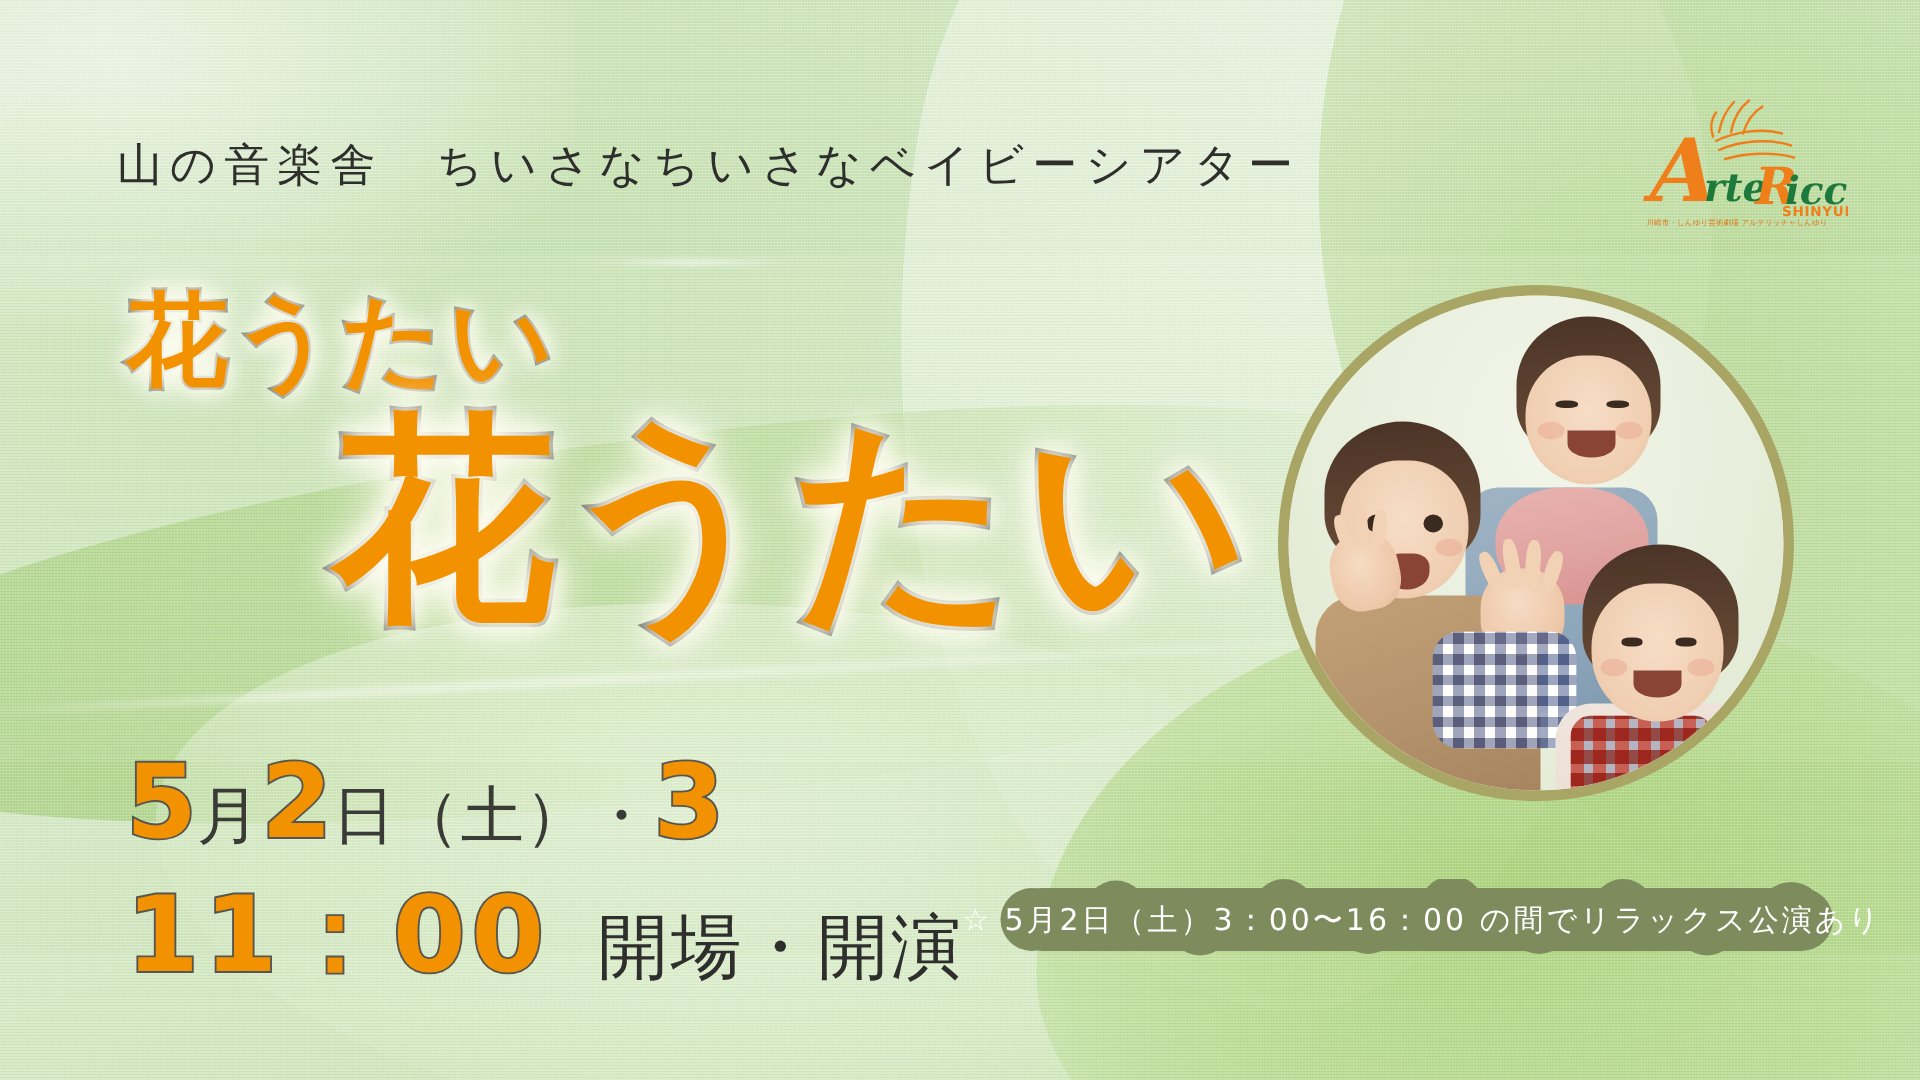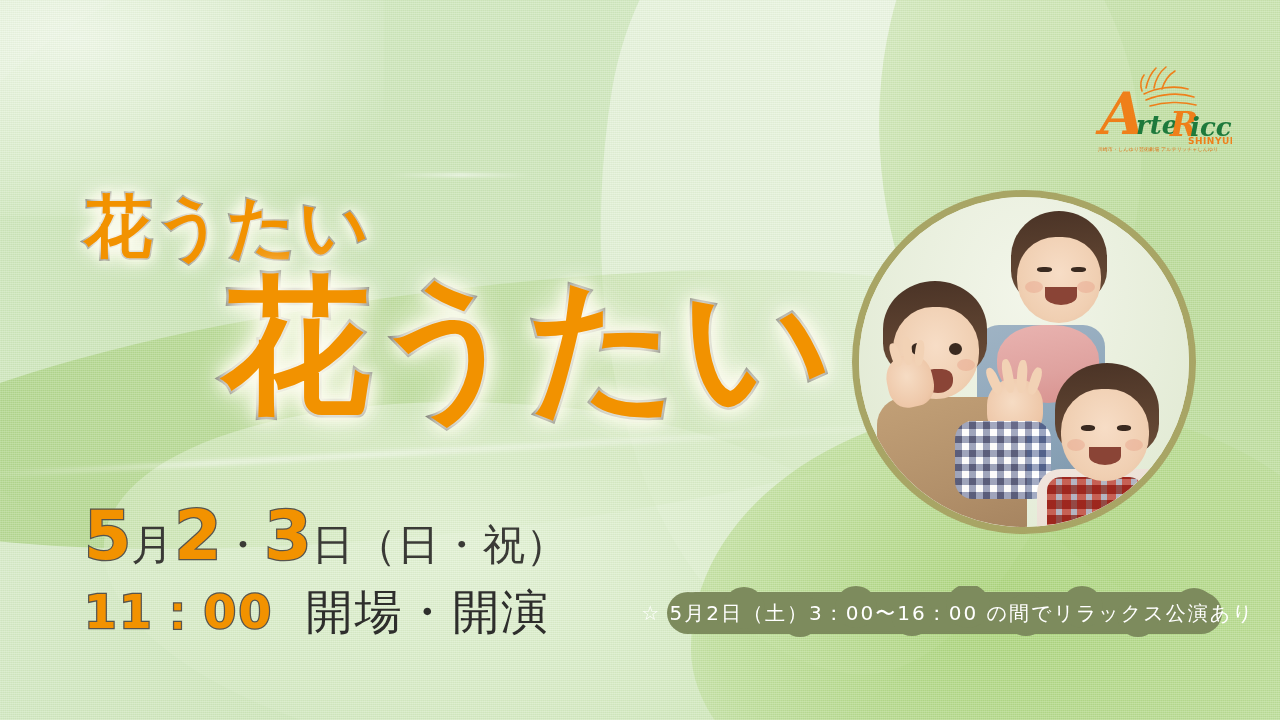--- a/index.html
+++ b/index.html
@@ -232,21 +232,21 @@
   .timeline {
     position: absolute;
     left: 84px;
     top: 588px;
     white-space: nowrap;
     display: flex;
     align-items: baseline;
     font-family: "DejaVu Sans", sans-serif;
   }
   .time-num {
-    font-size: 47px;
+    font-size: 70px;
     font-weight: bold;
     color: #f29200;
     -webkit-text-stroke: 2.5px #56554f;
     paint-order: stroke fill;
     line-height: 1;
     letter-spacing: 0.05em;
   }
   .time-label {
     font-size: 47px;
     color: #2e2e2c;
@@ -343,20 +343,21 @@
   <div class="bg-wash-b"></div>
   <div class="bg-wash-c"></div>
   <div class="bg-wash-d"></div>
   <div class="bg-wash-e"></div>
   <div class="bg-wash-f"></div>
   <div class="bg-wash-g"></div>
   <div class="bg-streak"></div>
   <div class="bg-streak2"></div>
   <div class="bg-grain"></div>
 
+  <div class="subtitle">山の音楽舎　ちいさなちいさなベイビーシアター</div>
 
   <div class="logo">
     <svg viewBox="0 0 148 92" xmlns="http://www.w3.org/2000/svg" aria-hidden="true">
 
       <g fill="none" stroke="#ef7f1a" stroke-width="1.6" stroke-linecap="round">
         <path d="M62 30 C64 20, 68 14, 72 10"></path>
         <path d="M70 30 C72 19, 77 13, 82 9"></path>
         <path d="M78 31 C81 21, 86 16, 91 13"></path>
         <path d="M60 36 C72 30, 90 27, 104 31"></path>
         <path d="M62 42 C76 36, 95 34, 110 39"></path>
@@ -378,23 +379,23 @@
   </div>
 
   <div class="title-sm">花うたい</div>
   <div class="title-lg">花うたい</div>
 
 
   <div class="dateline">
     <span class="num-big">5</span>
     <span class="kanji-mid">月</span>
     <span class="num-big">2</span>
+    <span class="kanji-mid">日（土）</span>
     <span class="kanji-mid">・</span>
     <span class="num-big">3</span>
-    <span class="kanji-mid">日（日・祝）</span>
   </div>
 
   <div class="timeline">
     <span class="time-num">11：00</span>
     <span class="time-label">開場・開演</span>
   </div>
 
   <div class="photo-wrap">
     <div class="photo">
 

